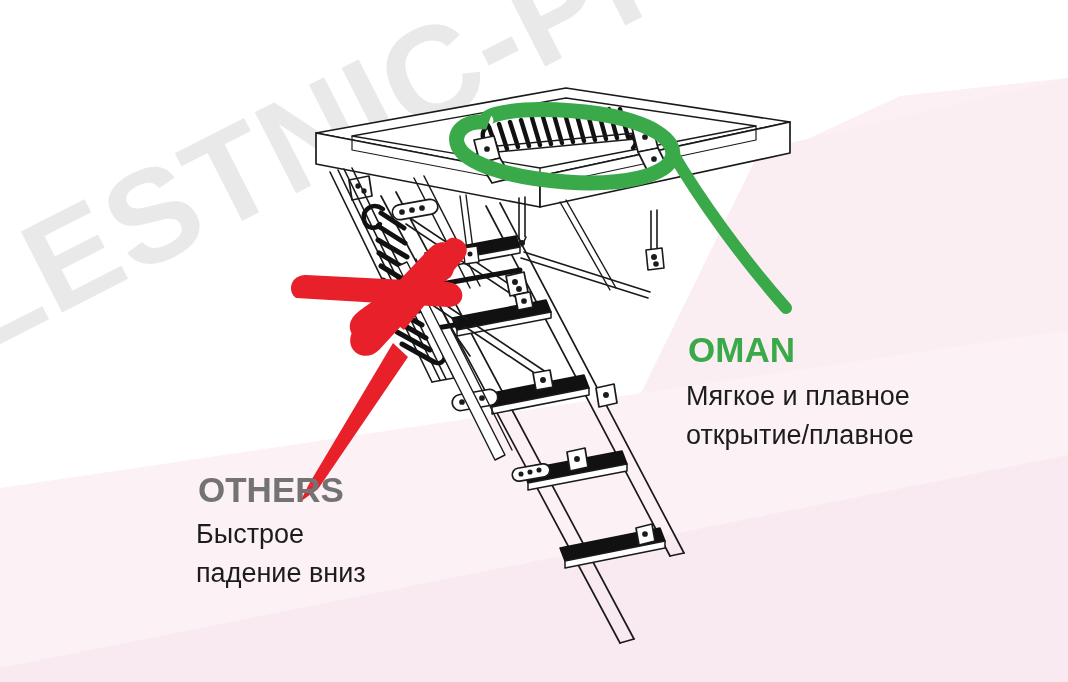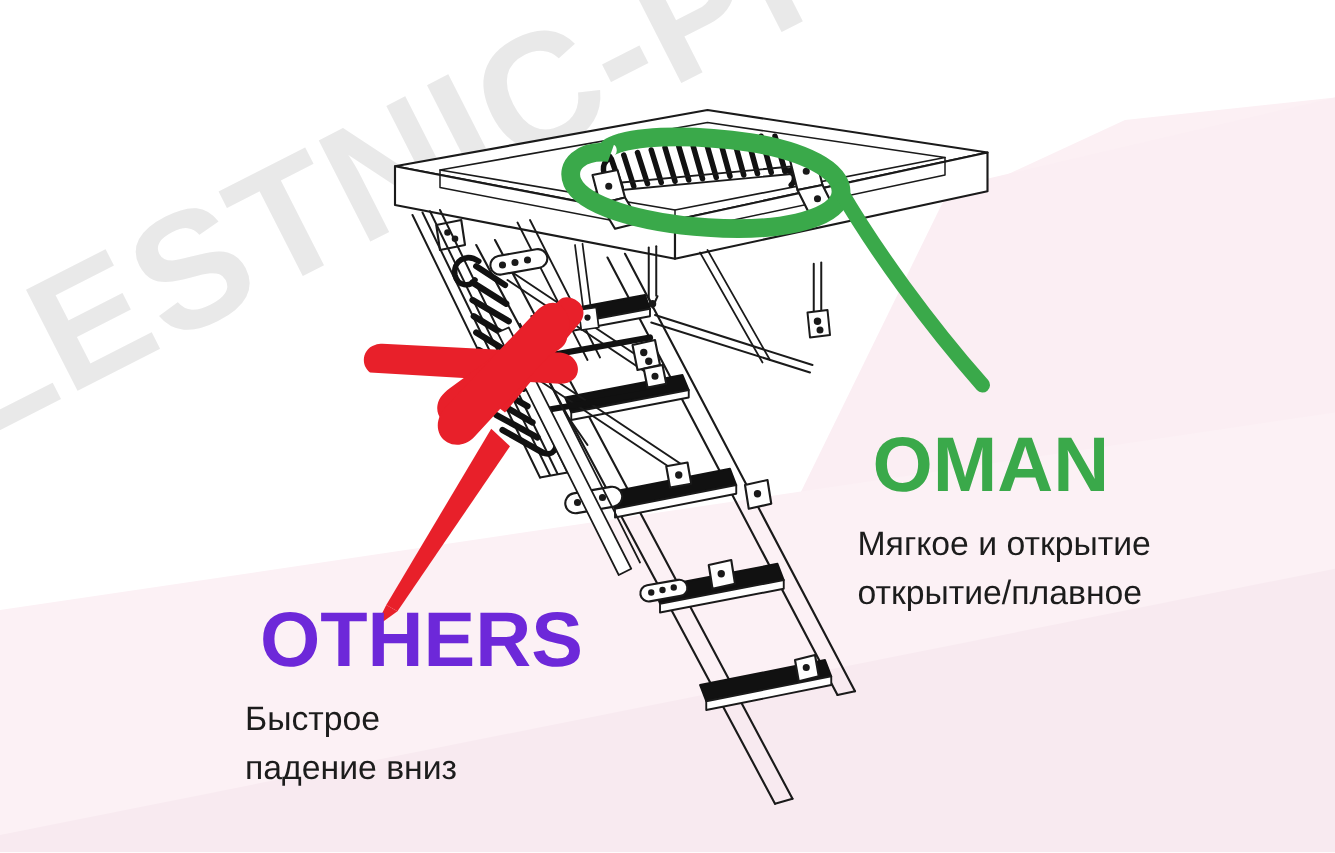--- a/index.html
+++ b/index.html
@@ -25,39 +25,39 @@
     white-space:nowrap;
     transform:rotate(-27deg);
     transform-origin:left center;
     pointer-events:none;
     user-select:none;
   }
 
   
   .callout{position:absolute;}
   .callout .title{
-    font-size:62px;
+    font-size:35px;
     font-weight:bold;
     line-height:1.0;
     letter-spacing:0px;
-    margin:12px;
+    margin:2px;
     white-space:nowrap;
   }
   .callout .sub{
     font-size:27px;
     font-weight:normal;
     color:#1c1c1c;
     line-height:1.45;
     margin:0;
     white-space:nowrap;
   }
   #oman-callout{left:686px;top:330px;}
   #oman-callout .title{color:#3aa94a;}
   #others-callout{left:196px;top:470px;}
-  #others-callout .title{color:#6d28d9;}
+  #others-callout .title{color:#737373;}
 </style>
 </head>
 <body>
 
 <div id="stage">
 
   <svg class="layer" viewBox="0 0 1068 682" xmlns="http://www.w3.org/2000/svg">
     <rect x="0" y="0" width="1068" height="682" fill="#ffffff"></rect>
 
     <polygon points="1068,78 1068,360 690,360 762,160 900,96" fill="#fcf0f4"></polygon>
@@ -332,21 +332,21 @@
                L379,350 C370,359 357,357 352,348
                C348,340 351,331 358,324 L430,248 C435,243 443,240 448,244 Z"></path>
 
       <path d="M393,343 L408,357 L318,489 L309,484 Z"></path>
       <path d="M318,489 L309,484 L300,502 Z"></path>
     </g>
   </svg>
 
   <div class="callout" id="oman-callout">
     <div class="title">OMAN</div>
-    <div class="sub" style="margin-top:10px;">Мягкое и открытие</div>
+    <div class="sub" style="margin-top:10px;">Мягкое и плавное</div>
     <div class="sub">открытие/плавное</div>
   </div>
 
   <div class="callout" id="others-callout">
     <div class="title">OTHERS</div>
     <div class="sub" style="margin-top:8px;">Быстрое</div>
     <div class="sub">падение вниз</div>
   </div>
 
 </div>

